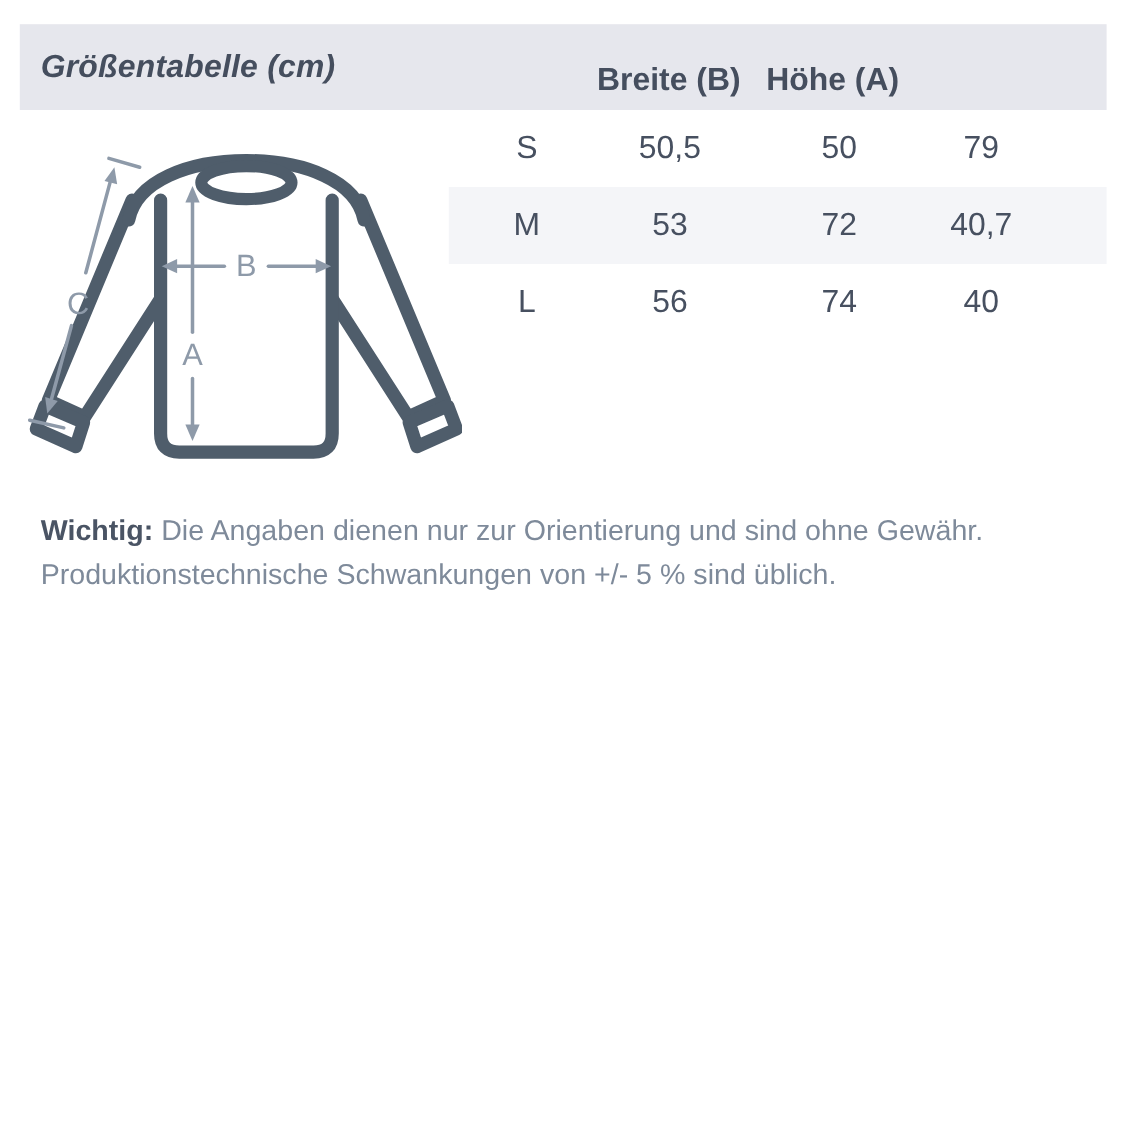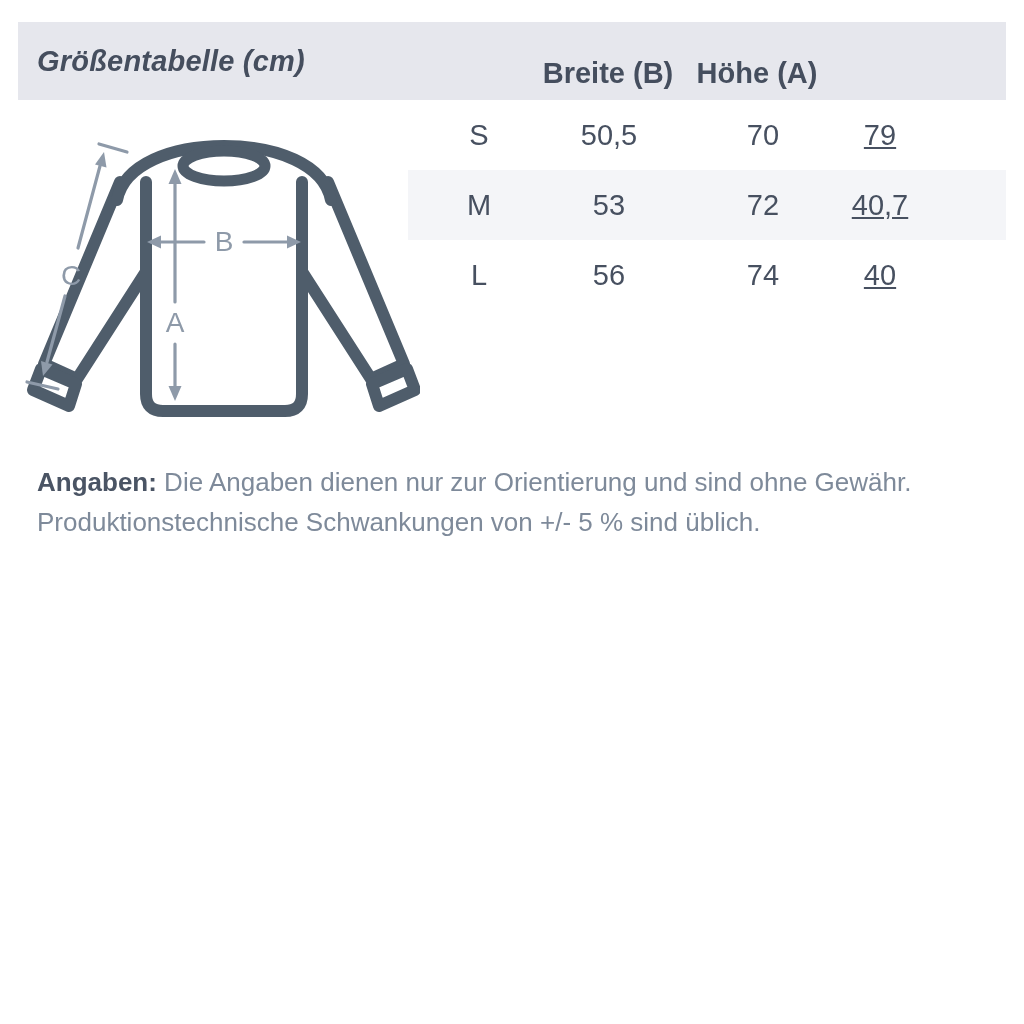--- a/index.html
+++ b/index.html
@@ -29,21 +29,21 @@
   .t-row{position:relative;height:70px;background:#ffffff;}
   .t-row.striped{background:#f4f5f8;}
   .t-cell{
     position:absolute;top:0;height:70px;display:flex;align-items:center;
     transform:translateX(-50%);
     font-size:29px;color:#475060;white-space:nowrap;
   }
   .c-size{left:71px;}
   .c-breite{left:201px;}
   .c-hoehe{left:355px;}
-  .c-aermel{left:472px;text-decoration:underline;}
+  .c-aermel{left:484px;}
   
   .sweater{position:absolute;left:20px;top:120px;width:400px;height:330px;}
   
   .note{
     position:absolute;left:37px;top:462px;width:960px;
     font-size:26px;line-height:40px;color:#7e8a9a;
   }
   .note-label{font-weight:bold;color:#4a5464;}
 </style>
 </head>
@@ -99,35 +99,35 @@
         <text x="204" y="131">B</text>
         <text x="51" y="165">C</text>
       </g>
     </svg>
   </div>
 
   <div class="size-table">
     <div class="t-row">
       <span class="t-cell c-size">S</span>
       <span class="t-cell c-breite">50,5</span>
-      <span class="t-cell c-hoehe">70</span>
+      <span class="t-cell c-hoehe">50</span>
       <span class="t-cell c-aermel">79</span>
     </div>
     <div class="t-row striped">
       <span class="t-cell c-size">M</span>
       <span class="t-cell c-breite">53</span>
       <span class="t-cell c-hoehe">72</span>
       <span class="t-cell c-aermel">40,7</span>
     </div>
     <div class="t-row">
       <span class="t-cell c-size">L</span>
       <span class="t-cell c-breite">56</span>
       <span class="t-cell c-hoehe">74</span>
       <span class="t-cell c-aermel">40</span>
     </div>
   </div>
 
   <div class="note">
-    <span class="note-label">Angaben:</span><span> Die Angaben dienen nur zur Orientierung und sind ohne Gewähr.</span><br>
+    <span class="note-label">Wichtig:</span><span> Die Angaben dienen nur zur Orientierung und sind ohne Gewähr.</span><br>
     <span>Produktionstechnische Schwankungen von +/- 5 % sind üblich.</span>
   </div>
 
 </div>
 
 </body></html>

